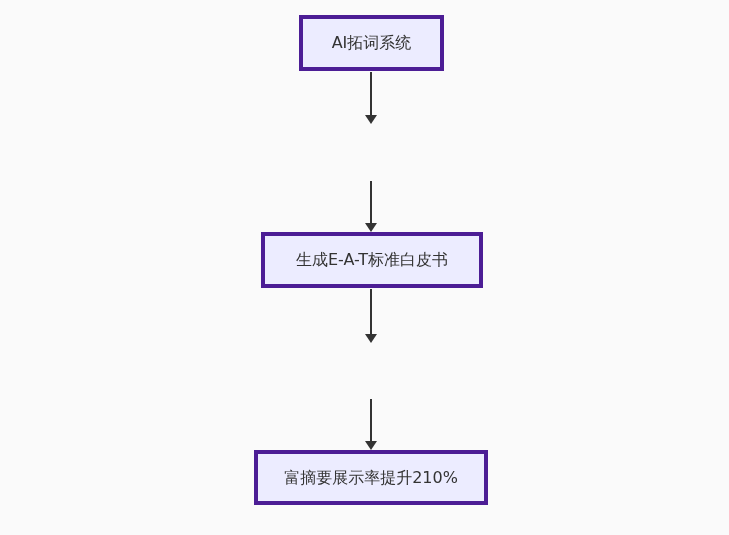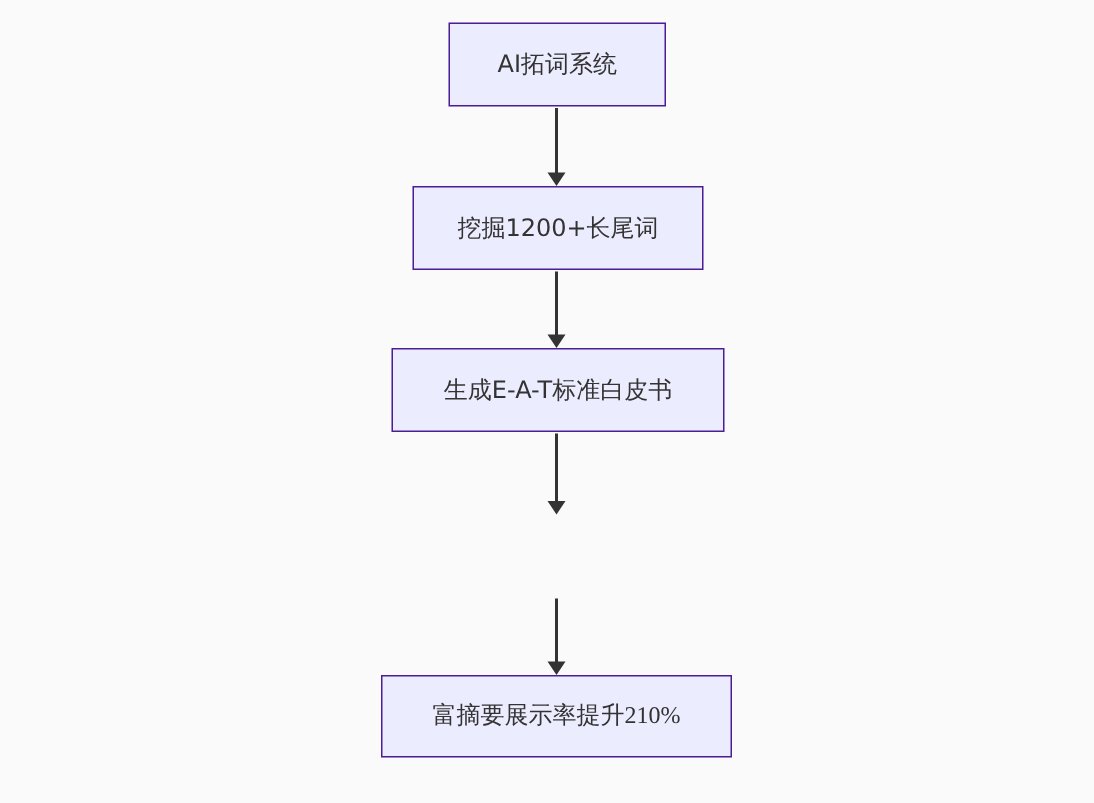--- a/index.html
+++ b/index.html
@@ -15,35 +15,35 @@
   }
   .canvas {
     position: relative;
     width: 729px;
     height: 535px;
   }
   .node {
     position: absolute;
     box-sizing: border-box;
     background: #ECECFF;
-    border: 1px solid #4c1d95;
+    border: 4px solid #4c1d95;
     display: flex;
     align-items: center;
     justify-content: center;
     color: #333333;
     font-size: 16px;
     line-height: 1.2;
     white-space: nowrap;
     text-align: center;
   }
   .n1 { left: 299px; top: 15px;  width: 145px; height: 56px; }
   .n2 { left: 275px; top: 124px; width: 194px; height: 56px; }
   .n3 { left: 261px; top: 232px; width: 222px; height: 56px; }
   .n4 { left: 264px; top: 343px; width: 214px; height: 55px; }
-  .n5 { left: 254px; top: 450px; width: 234px; height: 55px; font-family: Liberation Serif, serif; }
+  .n5 { left: 254px; top: 450px; width: 234px; height: 55px; }
 
   .arrow {
     position: absolute;
     left: 365px;
     width: 12px;
   }
   .a1 { top: 72px;  height: 52px; }
   .a2 { top: 181px; height: 51px; }
   .a3 { top: 289px; height: 54px; }
   .a4 { top: 399px; height: 51px; }
@@ -73,23 +73,20 @@
 
   <div class="node n1">
     <span>AI拓词系统</span>
   </div>
 
   <div class="arrow a1">
     <div class="line"></div>
     <div class="head"></div>
   </div>
 
-  <div class="node n2">
-    <span>挖掘1200+长尾词</span>
-  </div>
 
   <div class="arrow a2">
     <div class="line"></div>
     <div class="head"></div>
   </div>
 
   <div class="node n3">
     <span>生成E-A-T标准白皮书</span>
   </div>
 

